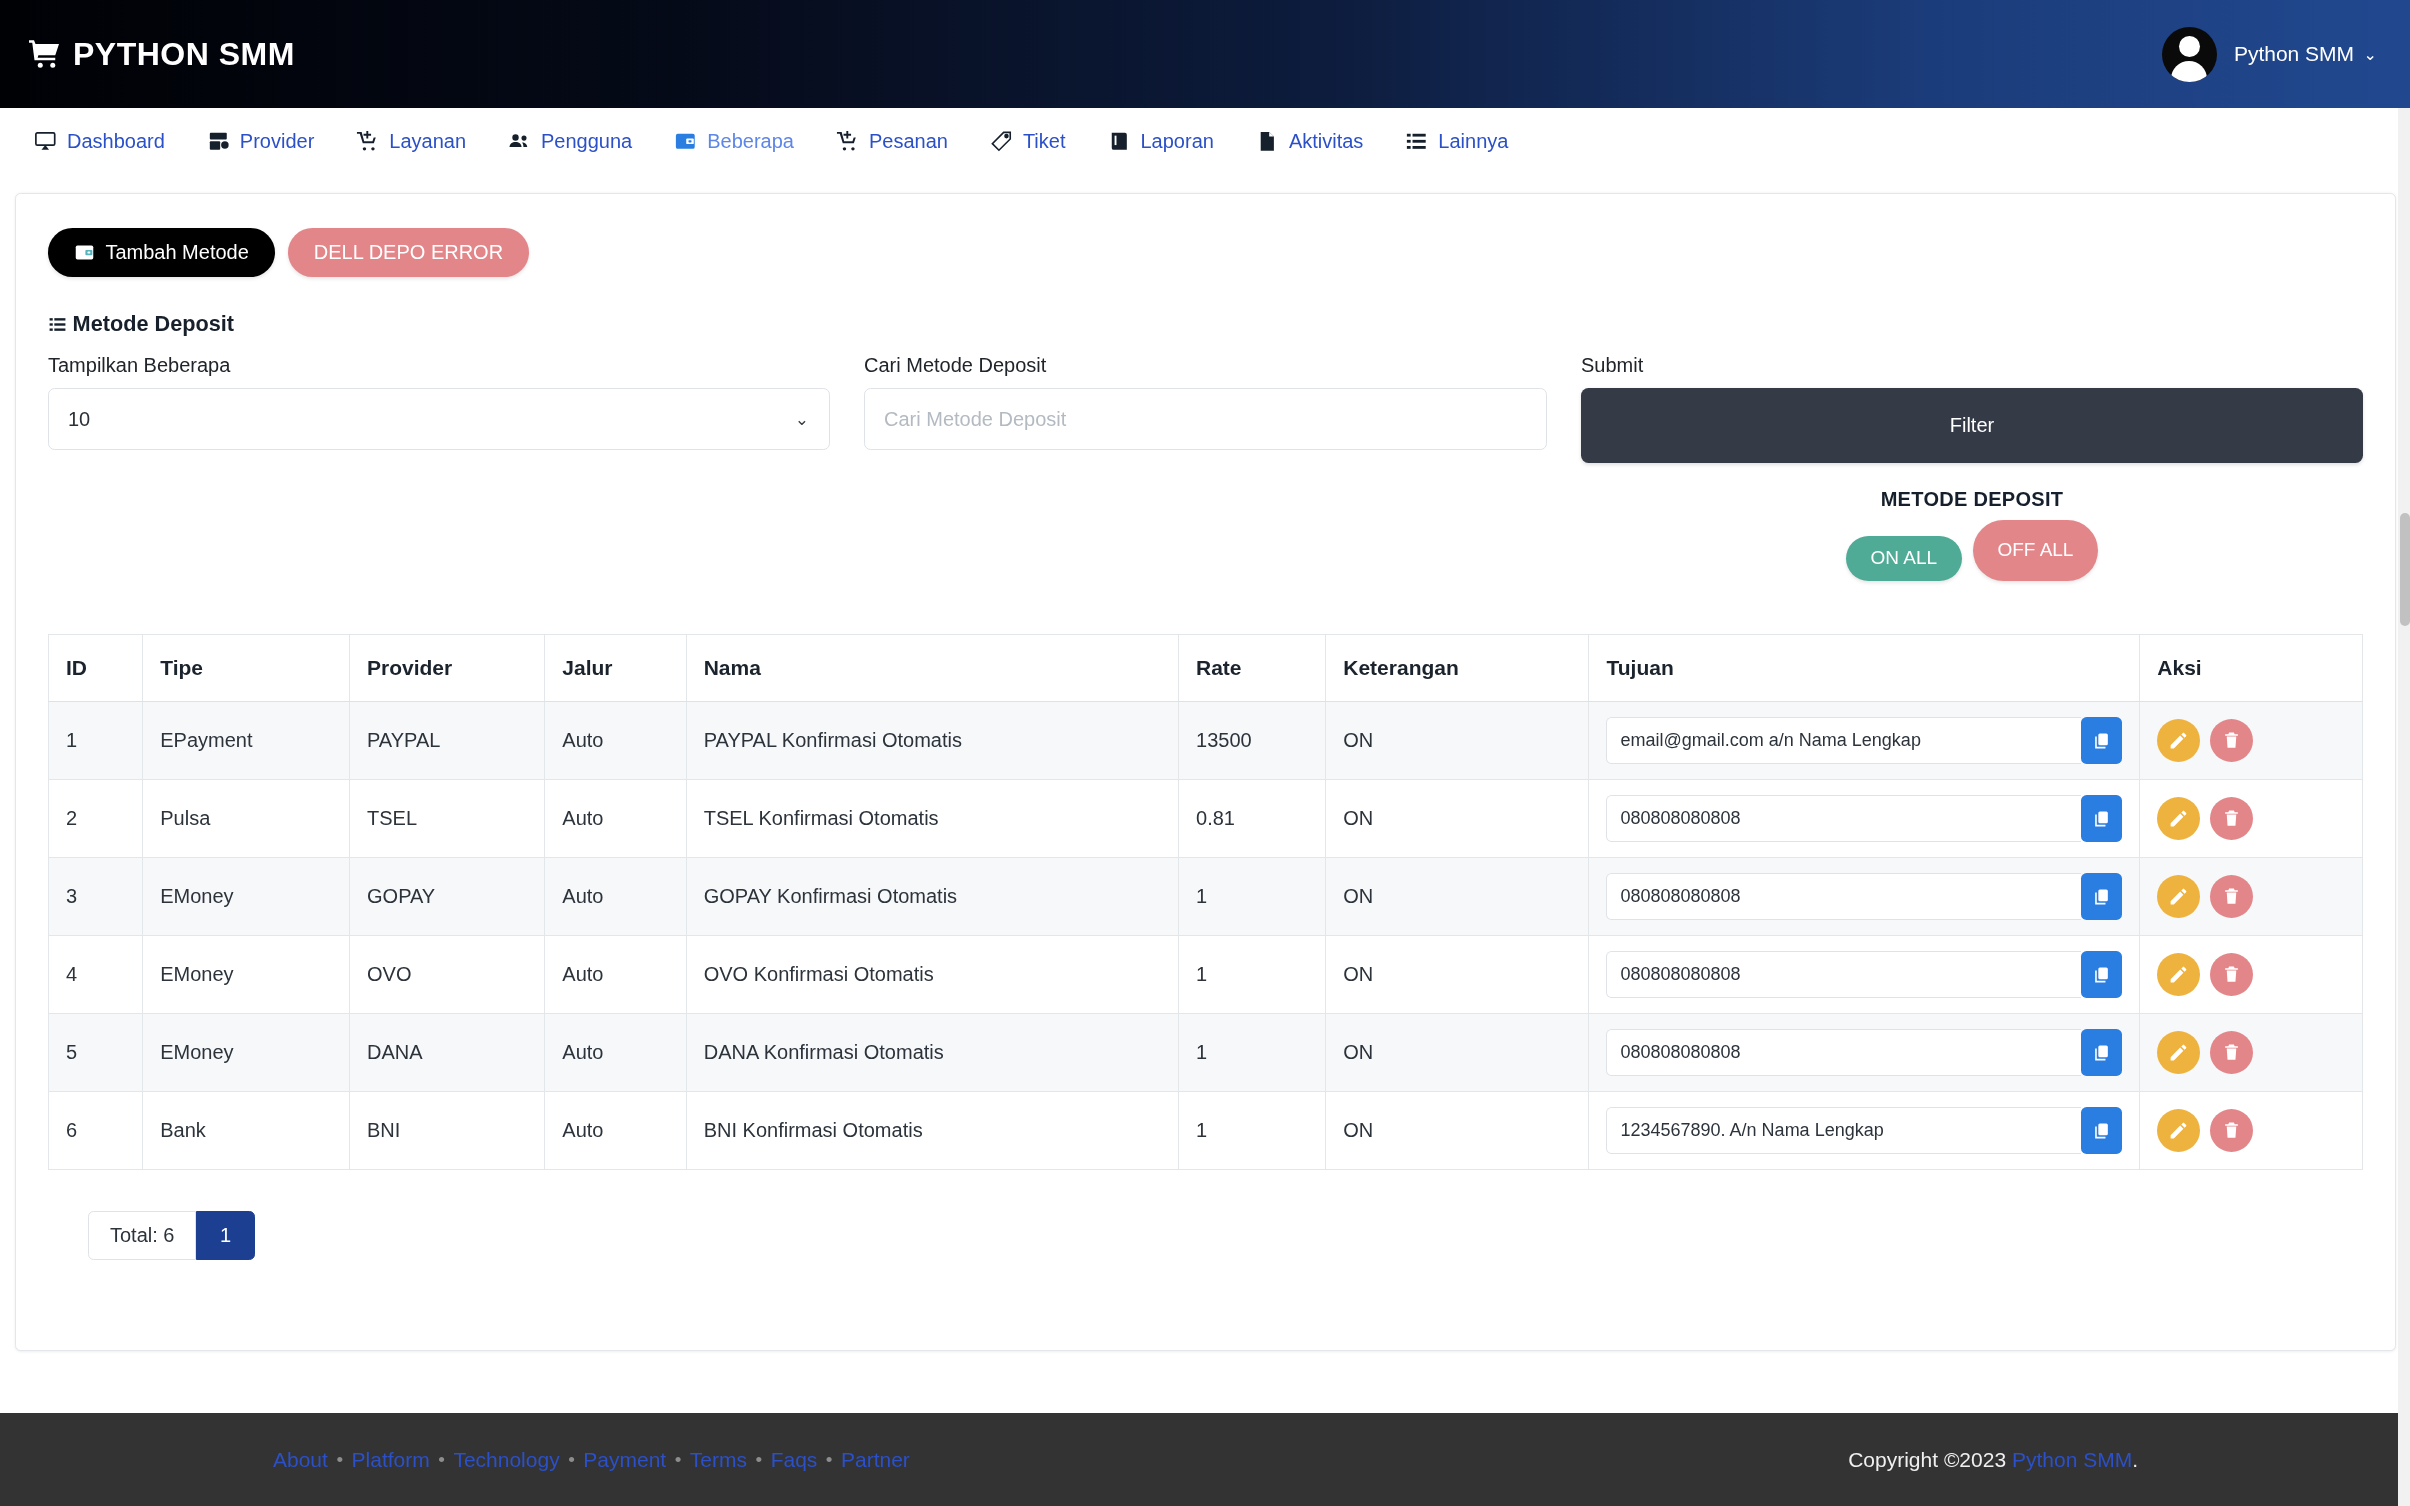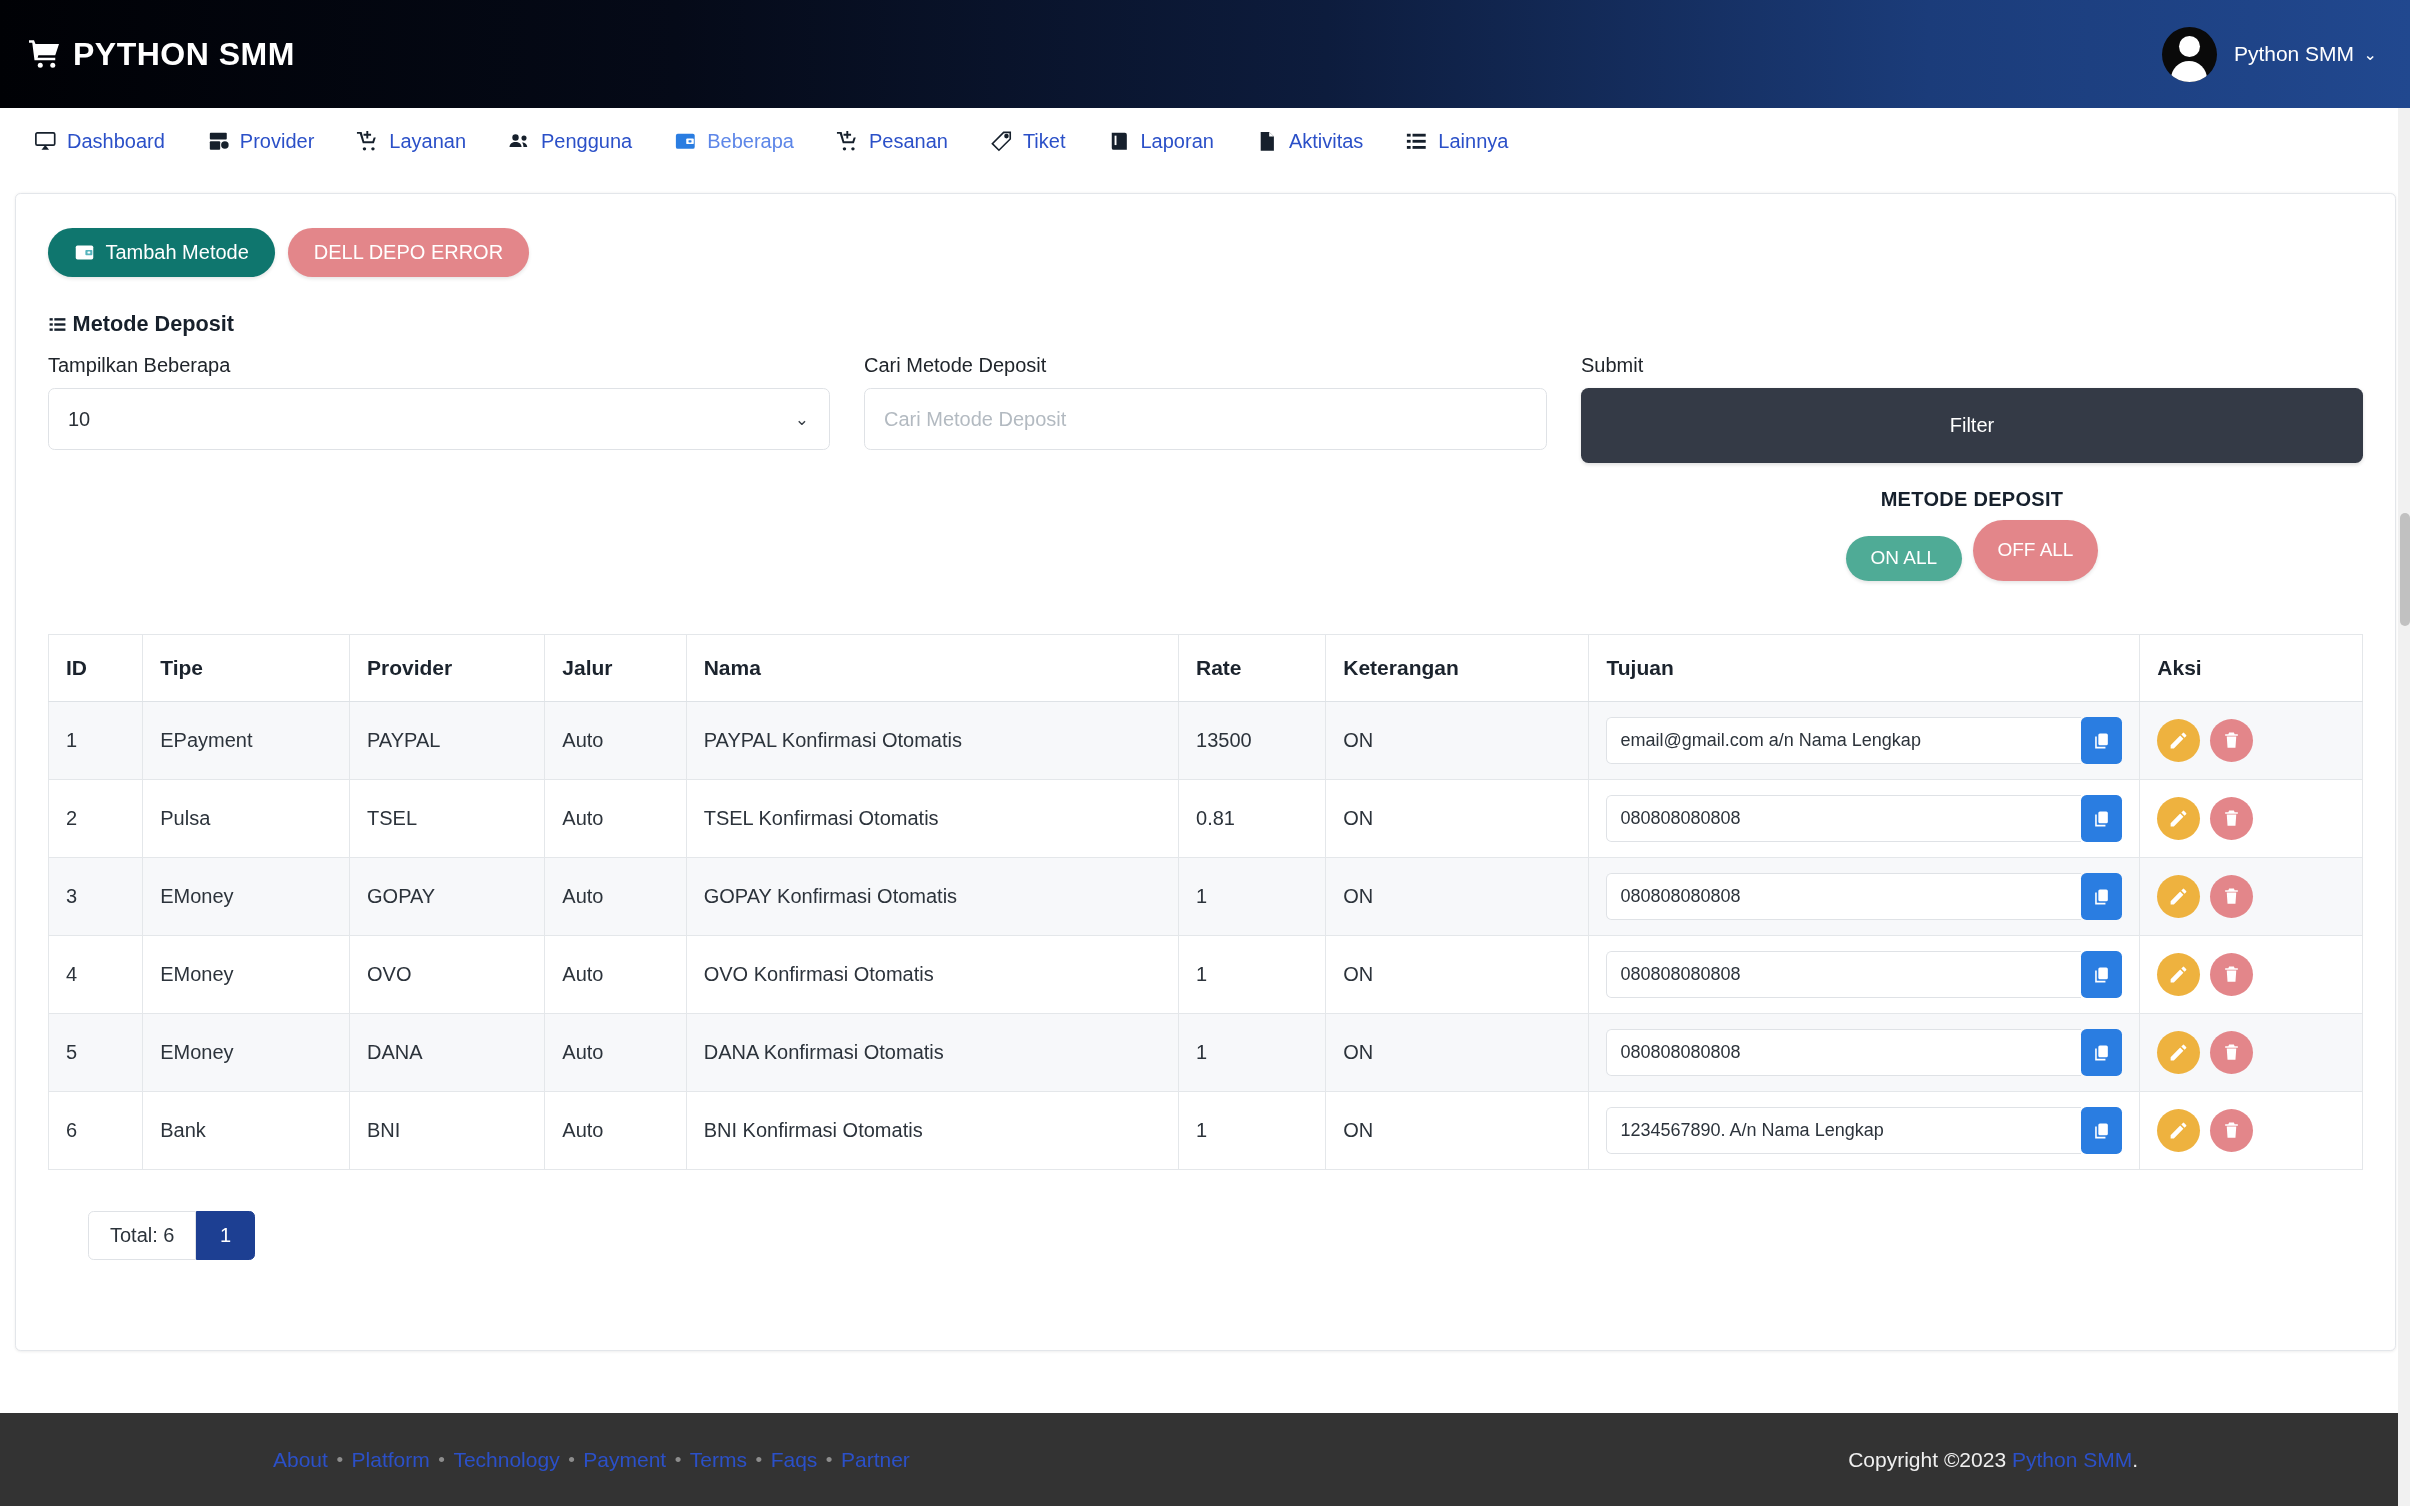--- a/index.html
+++ b/index.html
@@ -71,21 +71,21 @@
   }
 
   .btn-row { display: flex; gap: 13px; align-items: center; }
   .btn-pill {
     border: none; border-radius: 38px; color: #fff;
     font-size: 20px; cursor: pointer;
     padding: 13px 26px; display: inline-flex; align-items: center; gap: 10.4px;
     box-shadow: 0 1.9px 3.8px rgba(0,0,0,.10);
     font-family: "Liberation Sans", sans-serif;
   }
-  .btn-teal { background: #0f766e; }
+  .btn-teal { background: #000000; }
   .btn-coral { background: #e3868a; }
 
   .section-title {
     margin-top: 34px;
     font-size: 21.7px; font-weight: bold; color: #17202b;
     display: flex; align-items: center; gap: 5.6px;
   }
   .list-ico { width: 19px; height: 19px; display: inline-block; }
 
   

